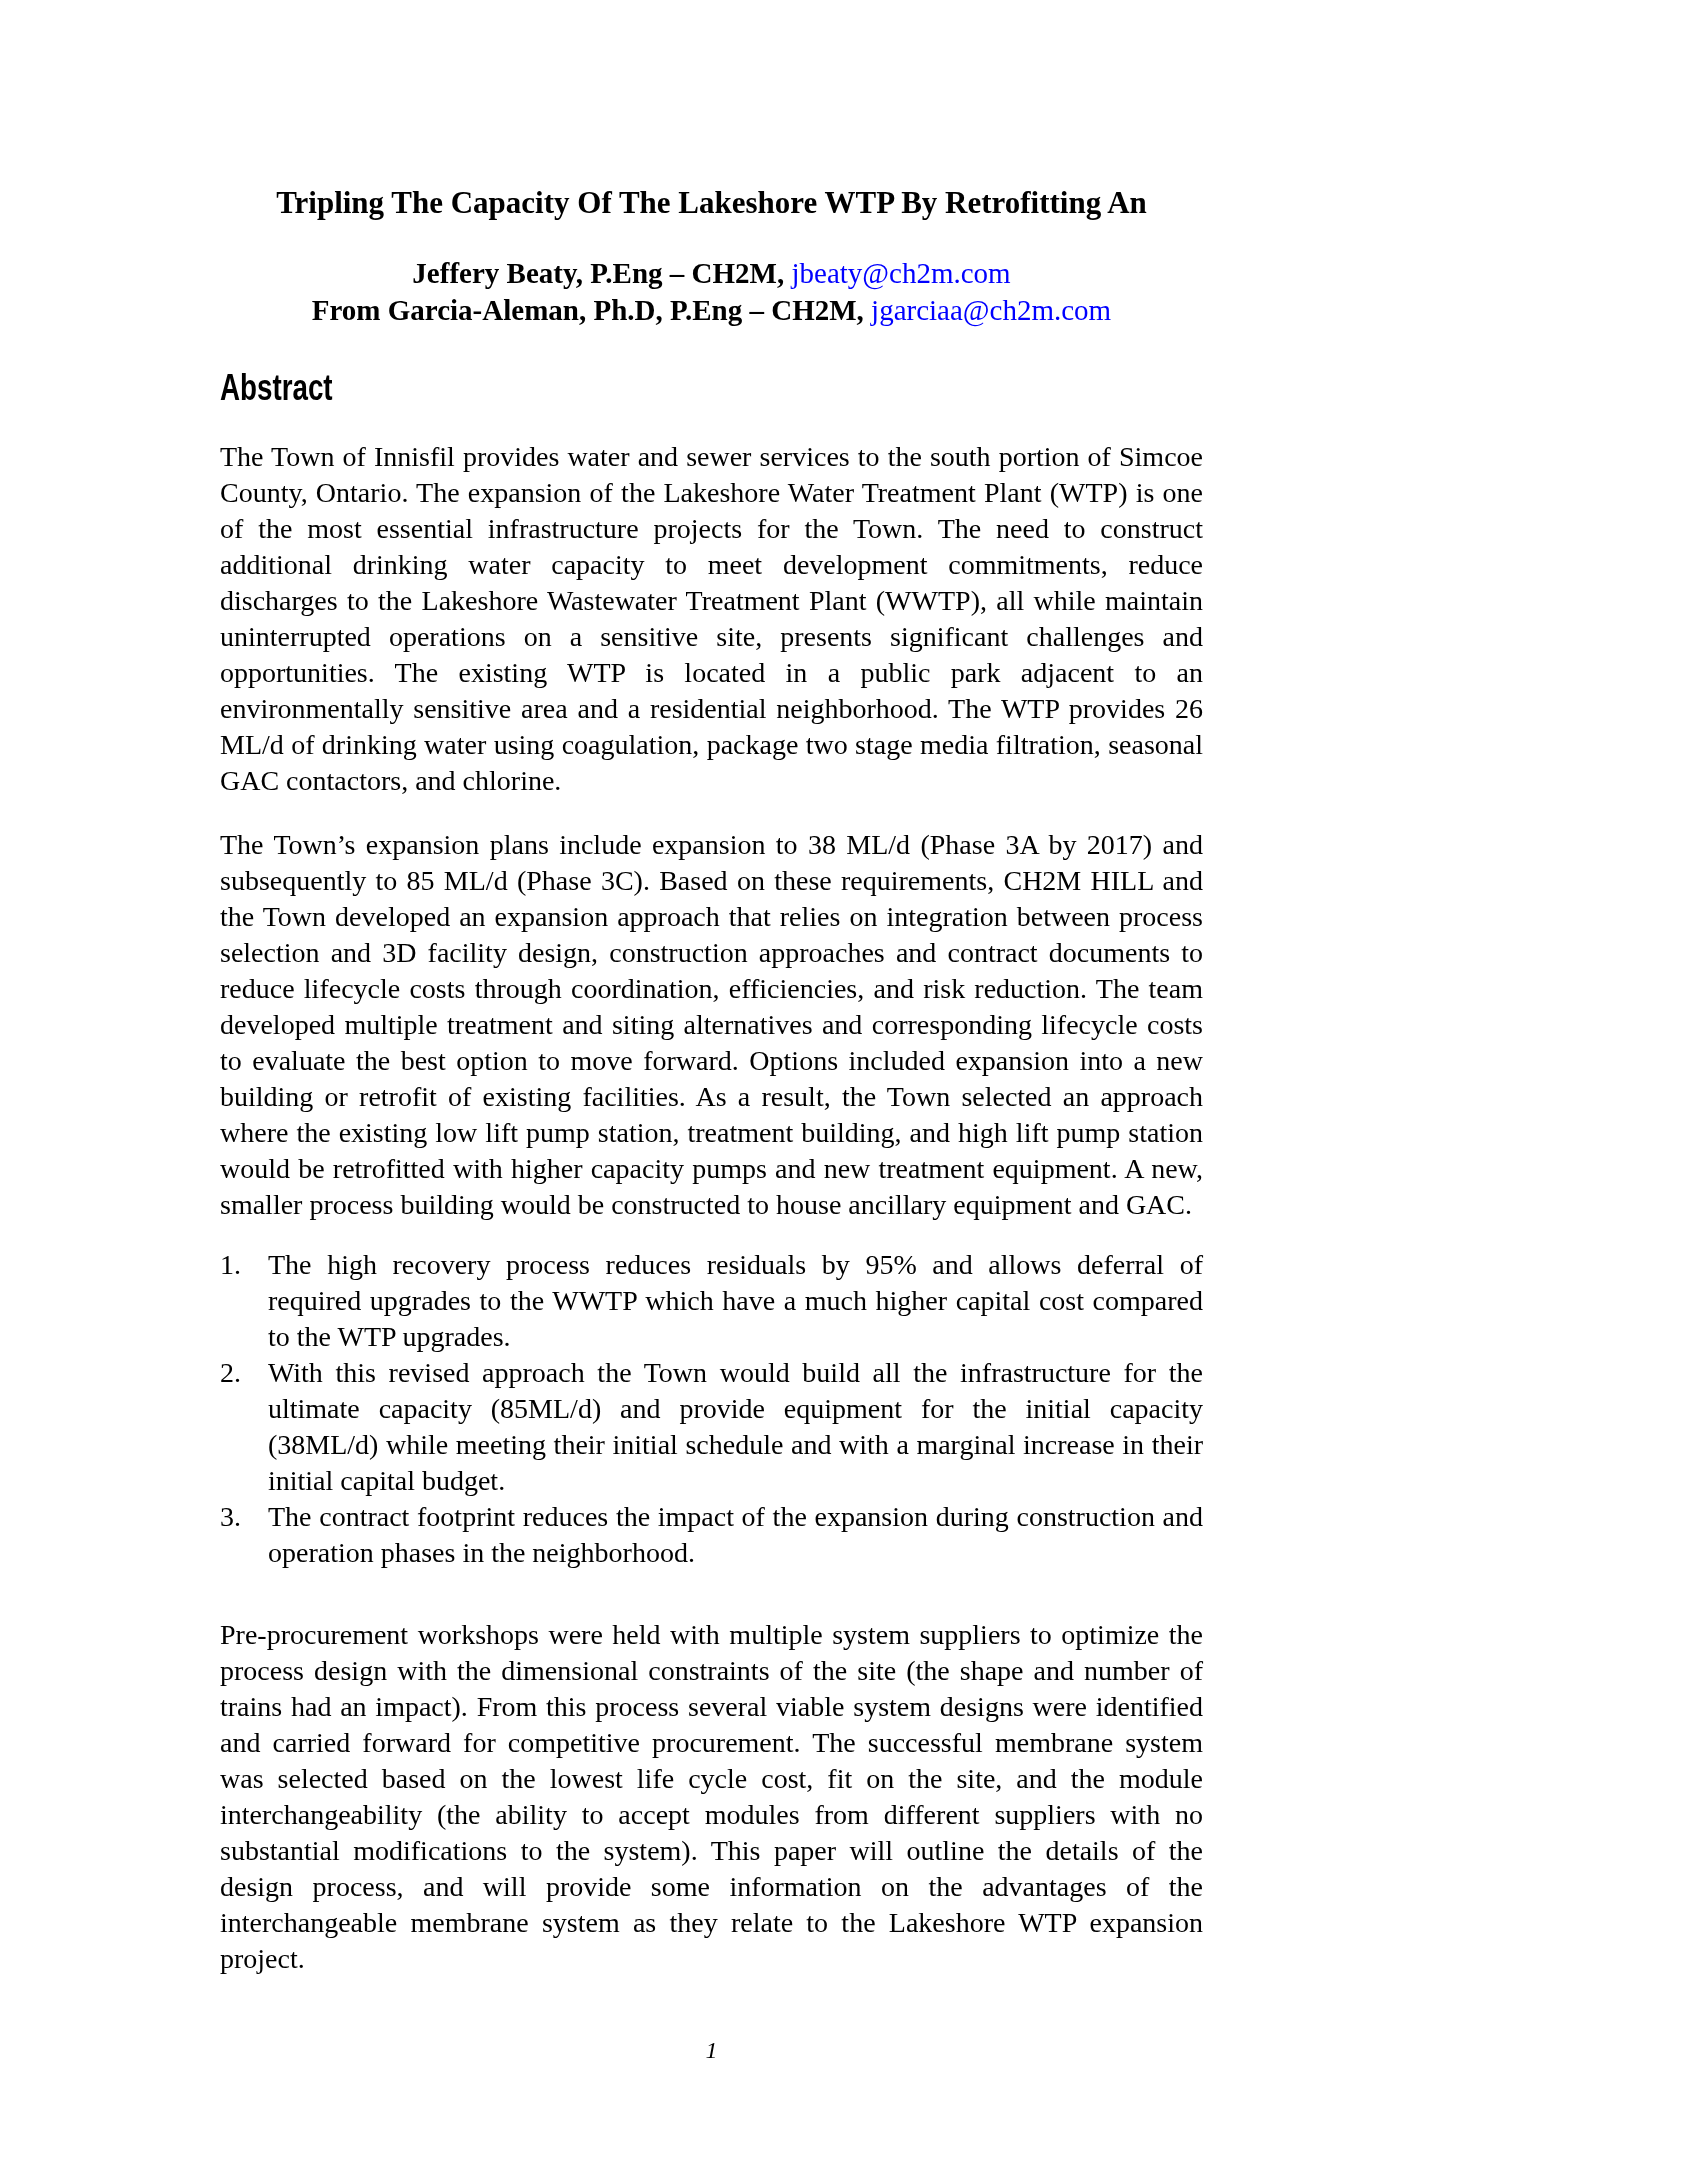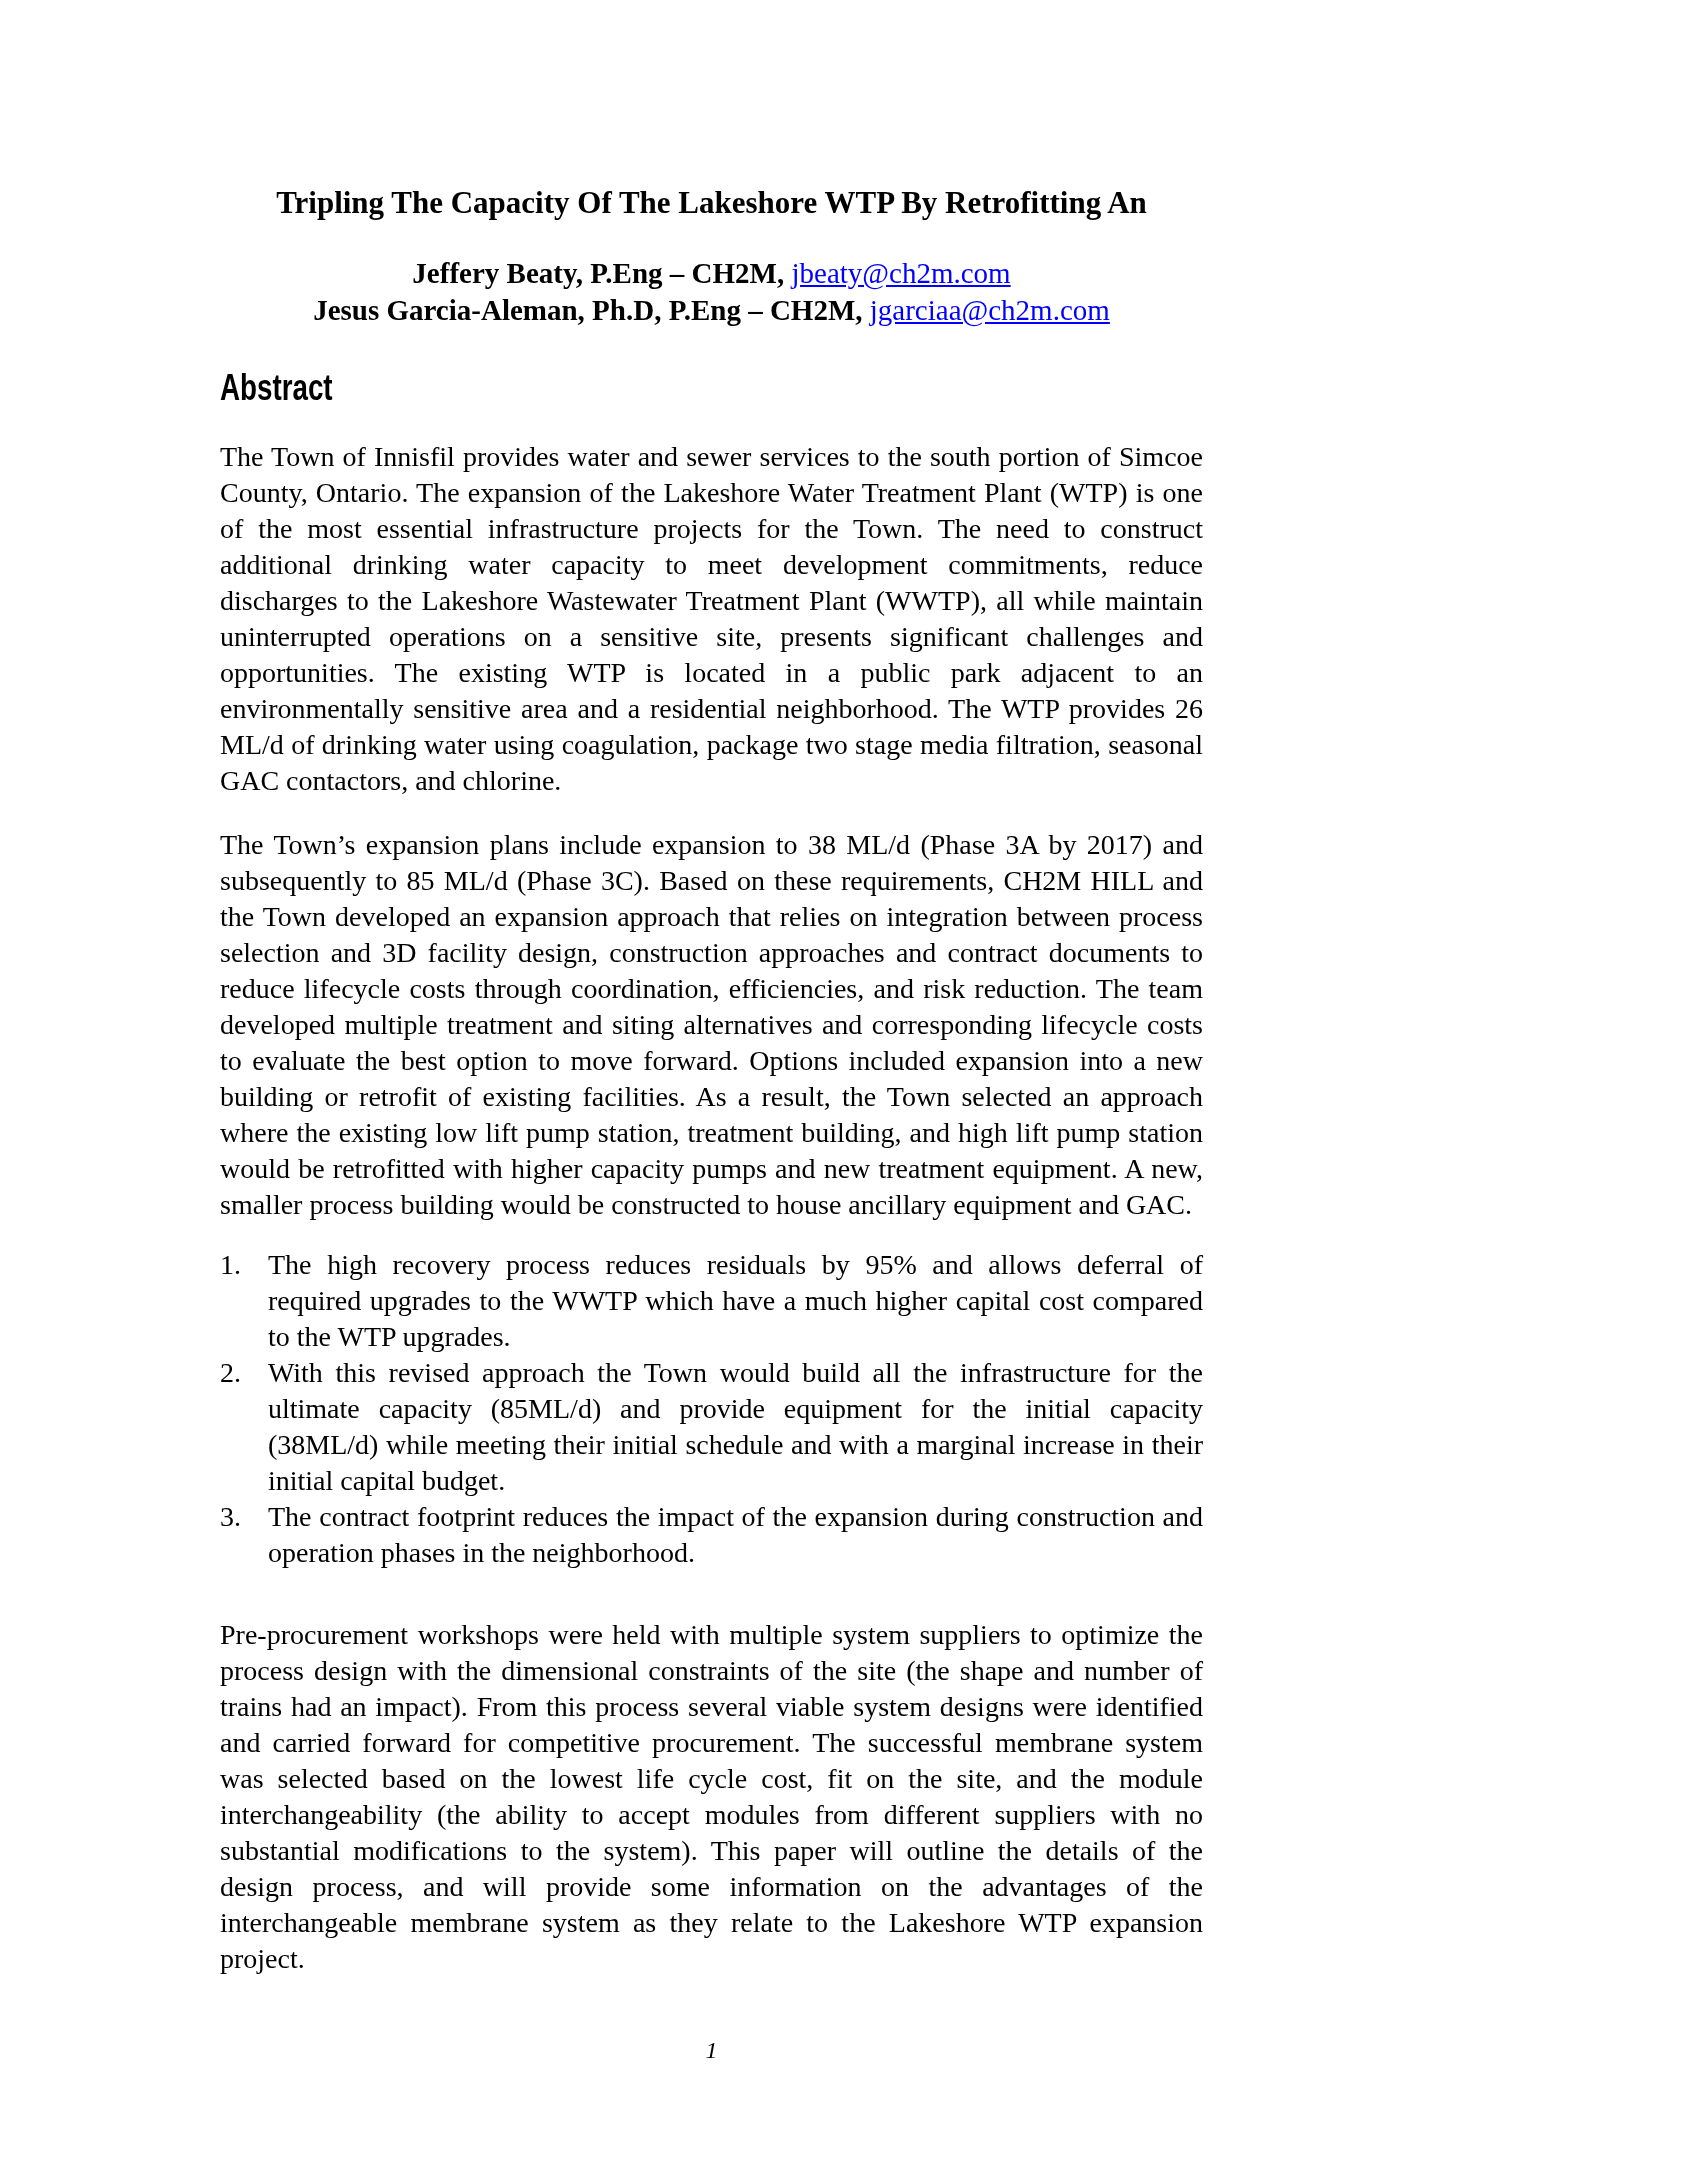--- a/index.html
+++ b/index.html
@@ -27,21 +27,20 @@
     margin-top: 30px;
     text-align: center;
     font-size: 29px;
     line-height: 37px;
     font-weight: bold;
   }
   .author-line { display: block; }
   .author-email {
     color: #0000FF;
     font-weight: normal;
-    text-decoration: underline;
     cursor: pointer;
     text-align: center;
   }
 
   .section-heading {
     margin: 38px 0 0 0;
     font-family: "Liberation Sans", sans-serif;
     font-size: 37px;
     font-weight: bold;
     line-height: 42px;
@@ -95,21 +94,21 @@
     <h1 class="title">
       <span class="title-line">Tripling The Capacity Of The Lakeshore WTP By Retrofitting An</span>
     </h1>
 
     <div class="authors">
       <span class="author-line">
         <span>Jeffery Beaty, P.Eng – CH2M,</span>
         <a class="author-email">jbeaty@ch2m.com</a>
       </span>
       <span class="author-line">
-        <span>Jesus Garcia-Aleman, Ph.D, P.Eng – CH2M,</span>
+        <span>From Garcia-Aleman, Ph.D, P.Eng – CH2M,</span>
         <a class="author-email">jgarciaa@ch2m.com</a>
       </span>
     </div>
 
     <h2 class="section-heading">Abstract</h2>
 
     <p class="body-para first-after-heading">The Town of Innisfil provides water and sewer services to the south portion of Simcoe County, Ontario. The expansion of the Lakeshore Water Treatment Plant (WTP) is one of the most essential infrastructure projects for the Town. The need to construct additional drinking water capacity to meet development commitments, reduce discharges to the Lakeshore Wastewater Treatment Plant (WWTP), all while maintain uninterrupted operations on a sensitive site, presents significant challenges and opportunities. The existing WTP is located in a public park adjacent to an environmentally sensitive area and a residential neighborhood. The WTP provides 26 ML/d of drinking water using coagulation, package two stage media filtration, seasonal GAC contactors, and chlorine.</p>
 
     <p class="body-para">The Town’s expansion plans include expansion to 38 ML/d (Phase 3A by 2017) and subsequently to 85 ML/d (Phase 3C). Based on these requirements, CH2M HILL and the Town developed an expansion approach that relies on integration between process selection and 3D facility design, construction approaches and contract documents to reduce lifecycle costs through coordination, efficiencies, and risk reduction. The team developed multiple treatment and siting alternatives and corresponding lifecycle costs to evaluate the best option to move forward. Options included expansion into a new building or retrofit of existing facilities. As a result, the Town selected an approach where the existing low lift pump station, treatment building, and high lift pump station would be retrofitted with higher capacity pumps and new treatment equipment. A new, smaller process building would be constructed to house ancillary equipment and GAC.</p>
 

